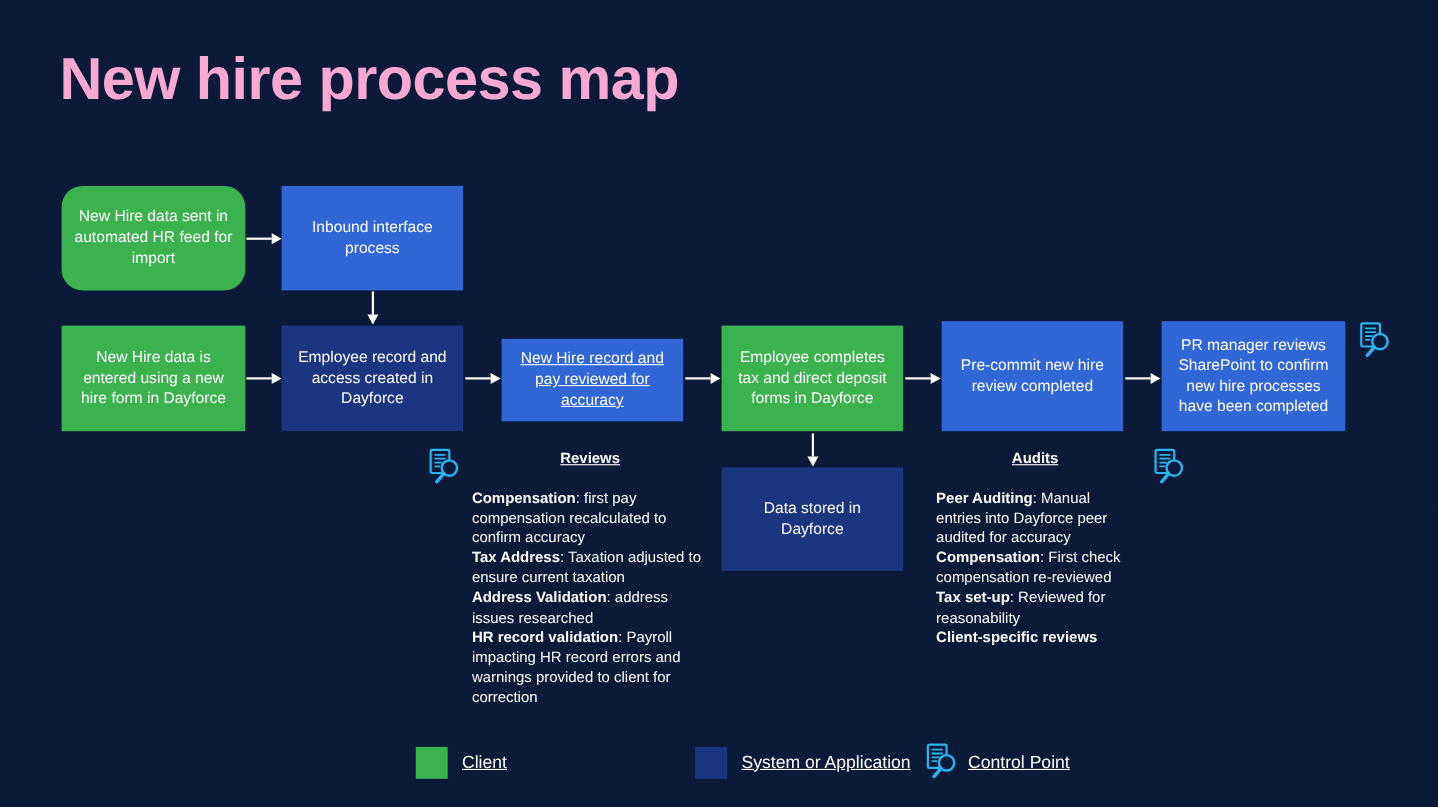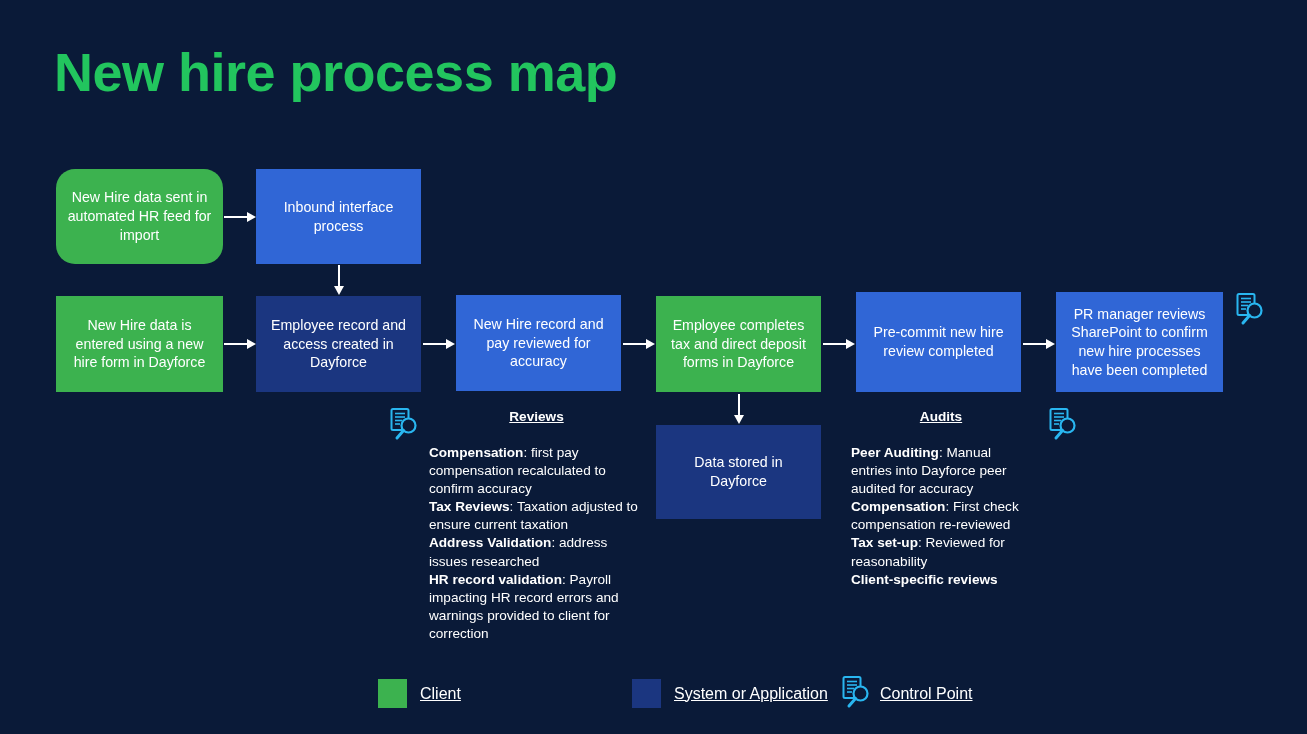--- a/index.html
+++ b/index.html
@@ -18,21 +18,21 @@
     background: #0a1a38;
   }
 
   
   .page-title {
     position: absolute;
     left: 54px;
     top: 44px;
     font-size: 54px;
     font-weight: bold;
-    color: #22c55e;
+    color: #f9a8d4;
     letter-spacing: -0.5px;
     line-height: 1.05;
     white-space: nowrap;
   }
 
   
   .node {
     position: absolute;
     display: flex;
     align-items: center;
@@ -161,21 +161,21 @@
 
   <div class="node node-darkblue" style="left:256px; top:296px; width:165px; height:96px;">
     <span>Employee record and access created in Dayforce</span>
   </div>
 
   <div class="arrow-h" style="left:423px; top:339px; width:32px;">
     <div class="shaft"></div>
     <div class="head"></div>
   </div>
 
-  <div class="node node-blue" style="left:456px; top:295px; width:165px; height:96px;">
+  <div class="node node-blue" style="left:456px; top:308px; width:165px; height:75px;text-decoration:underline;">
     <span>New Hire record and pay reviewed for accuracy</span>
   </div>
 
   <div class="arrow-h" style="left:623px; top:339px; width:32px;">
     <div class="shaft"></div>
     <div class="head"></div>
   </div>
 
   <div class="node node-green" style="left:656px; top:296px; width:165px; height:96px;text-align:center;">
     <span>Employee completes tax and direct deposit forms in Dayforce</span>
@@ -228,21 +228,21 @@
       <line x1="7" y1="13.5" x2="14" y2="13.5" stroke="#29b6f0" stroke-width="1.6"></line>
       <line x1="7" y1="17" x2="12" y2="17" stroke="#29b6f0" stroke-width="1.6"></line>
       <circle cx="20.5" cy="18.5" r="7" fill="#0a1a38" stroke="#29b6f0" stroke-width="2.2"></circle>
       <line x1="15.5" y1="23.5" x2="9" y2="31" stroke="#29b6f0" stroke-width="3" stroke-linecap="round"></line>
     </svg>
   </div>
 
   <div class="annot" style="left:429px; top:408px; width:215px;">
     <span class="annot-title">Reviews</span>
     <p><b>Compensation</b><span>: </span><span>first pay compensation recalculated to confirm accuracy</span></p>
-    <p><b>Tax Reviews</b><span>: </span><span>Taxation adjusted to ensure current taxation</span></p>
+    <p><b>Tax Address</b><span>: </span><span>Taxation adjusted to ensure current taxation</span></p>
     <p><b>Address Validation</b><span>: </span><span>address issues researched</span></p>
     <p><b>HR record validation</b><span>: </span><span>Payroll impacting HR record errors and warnings provided to client for correction</span></p>
   </div>
 
   <div class="cp-icon" style="left:1047px; top:407px; width:32px; height:38px;">
     <svg viewBox="0 0 32 38" width="32" height="38">
       <rect x="3.5" y="2" width="17" height="21" rx="1.5" fill="none" stroke="#29b6f0" stroke-width="2"></rect>
       <line x1="7" y1="6.5" x2="17" y2="6.5" stroke="#29b6f0" stroke-width="1.6"></line>
       <line x1="7" y1="10" x2="17" y2="10" stroke="#29b6f0" stroke-width="1.6"></line>
       <line x1="7" y1="13.5" x2="14" y2="13.5" stroke="#29b6f0" stroke-width="1.6"></line>

